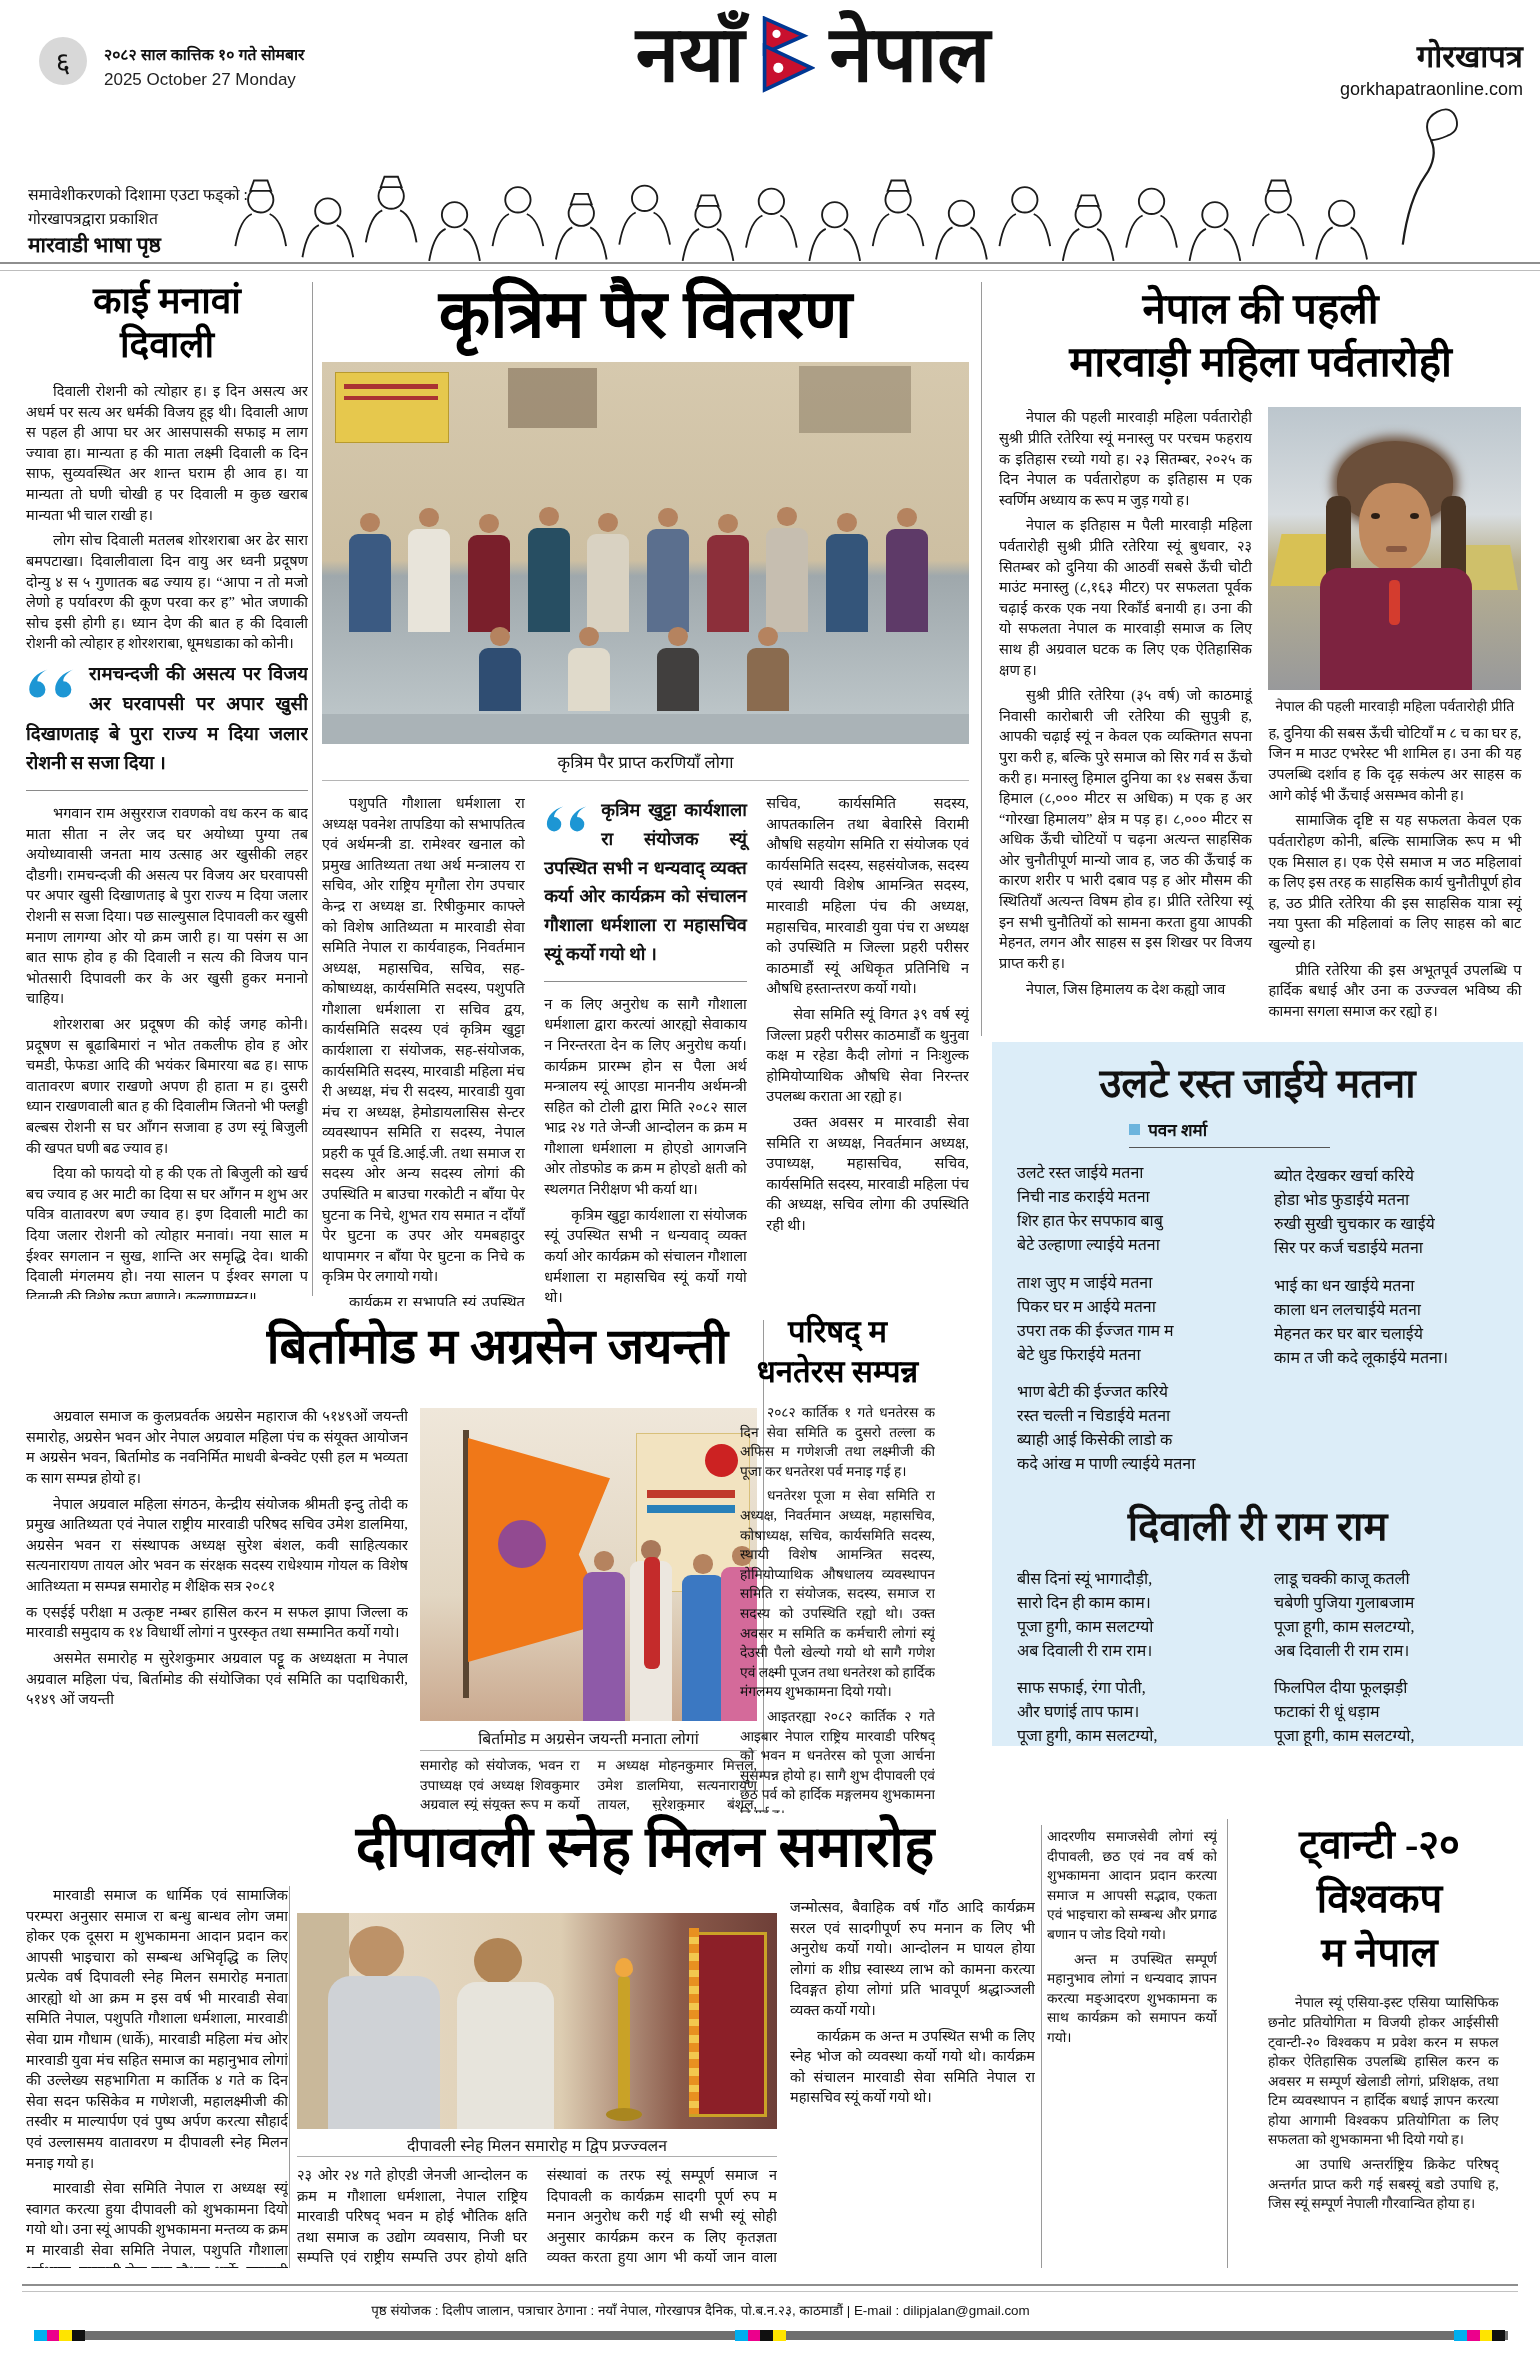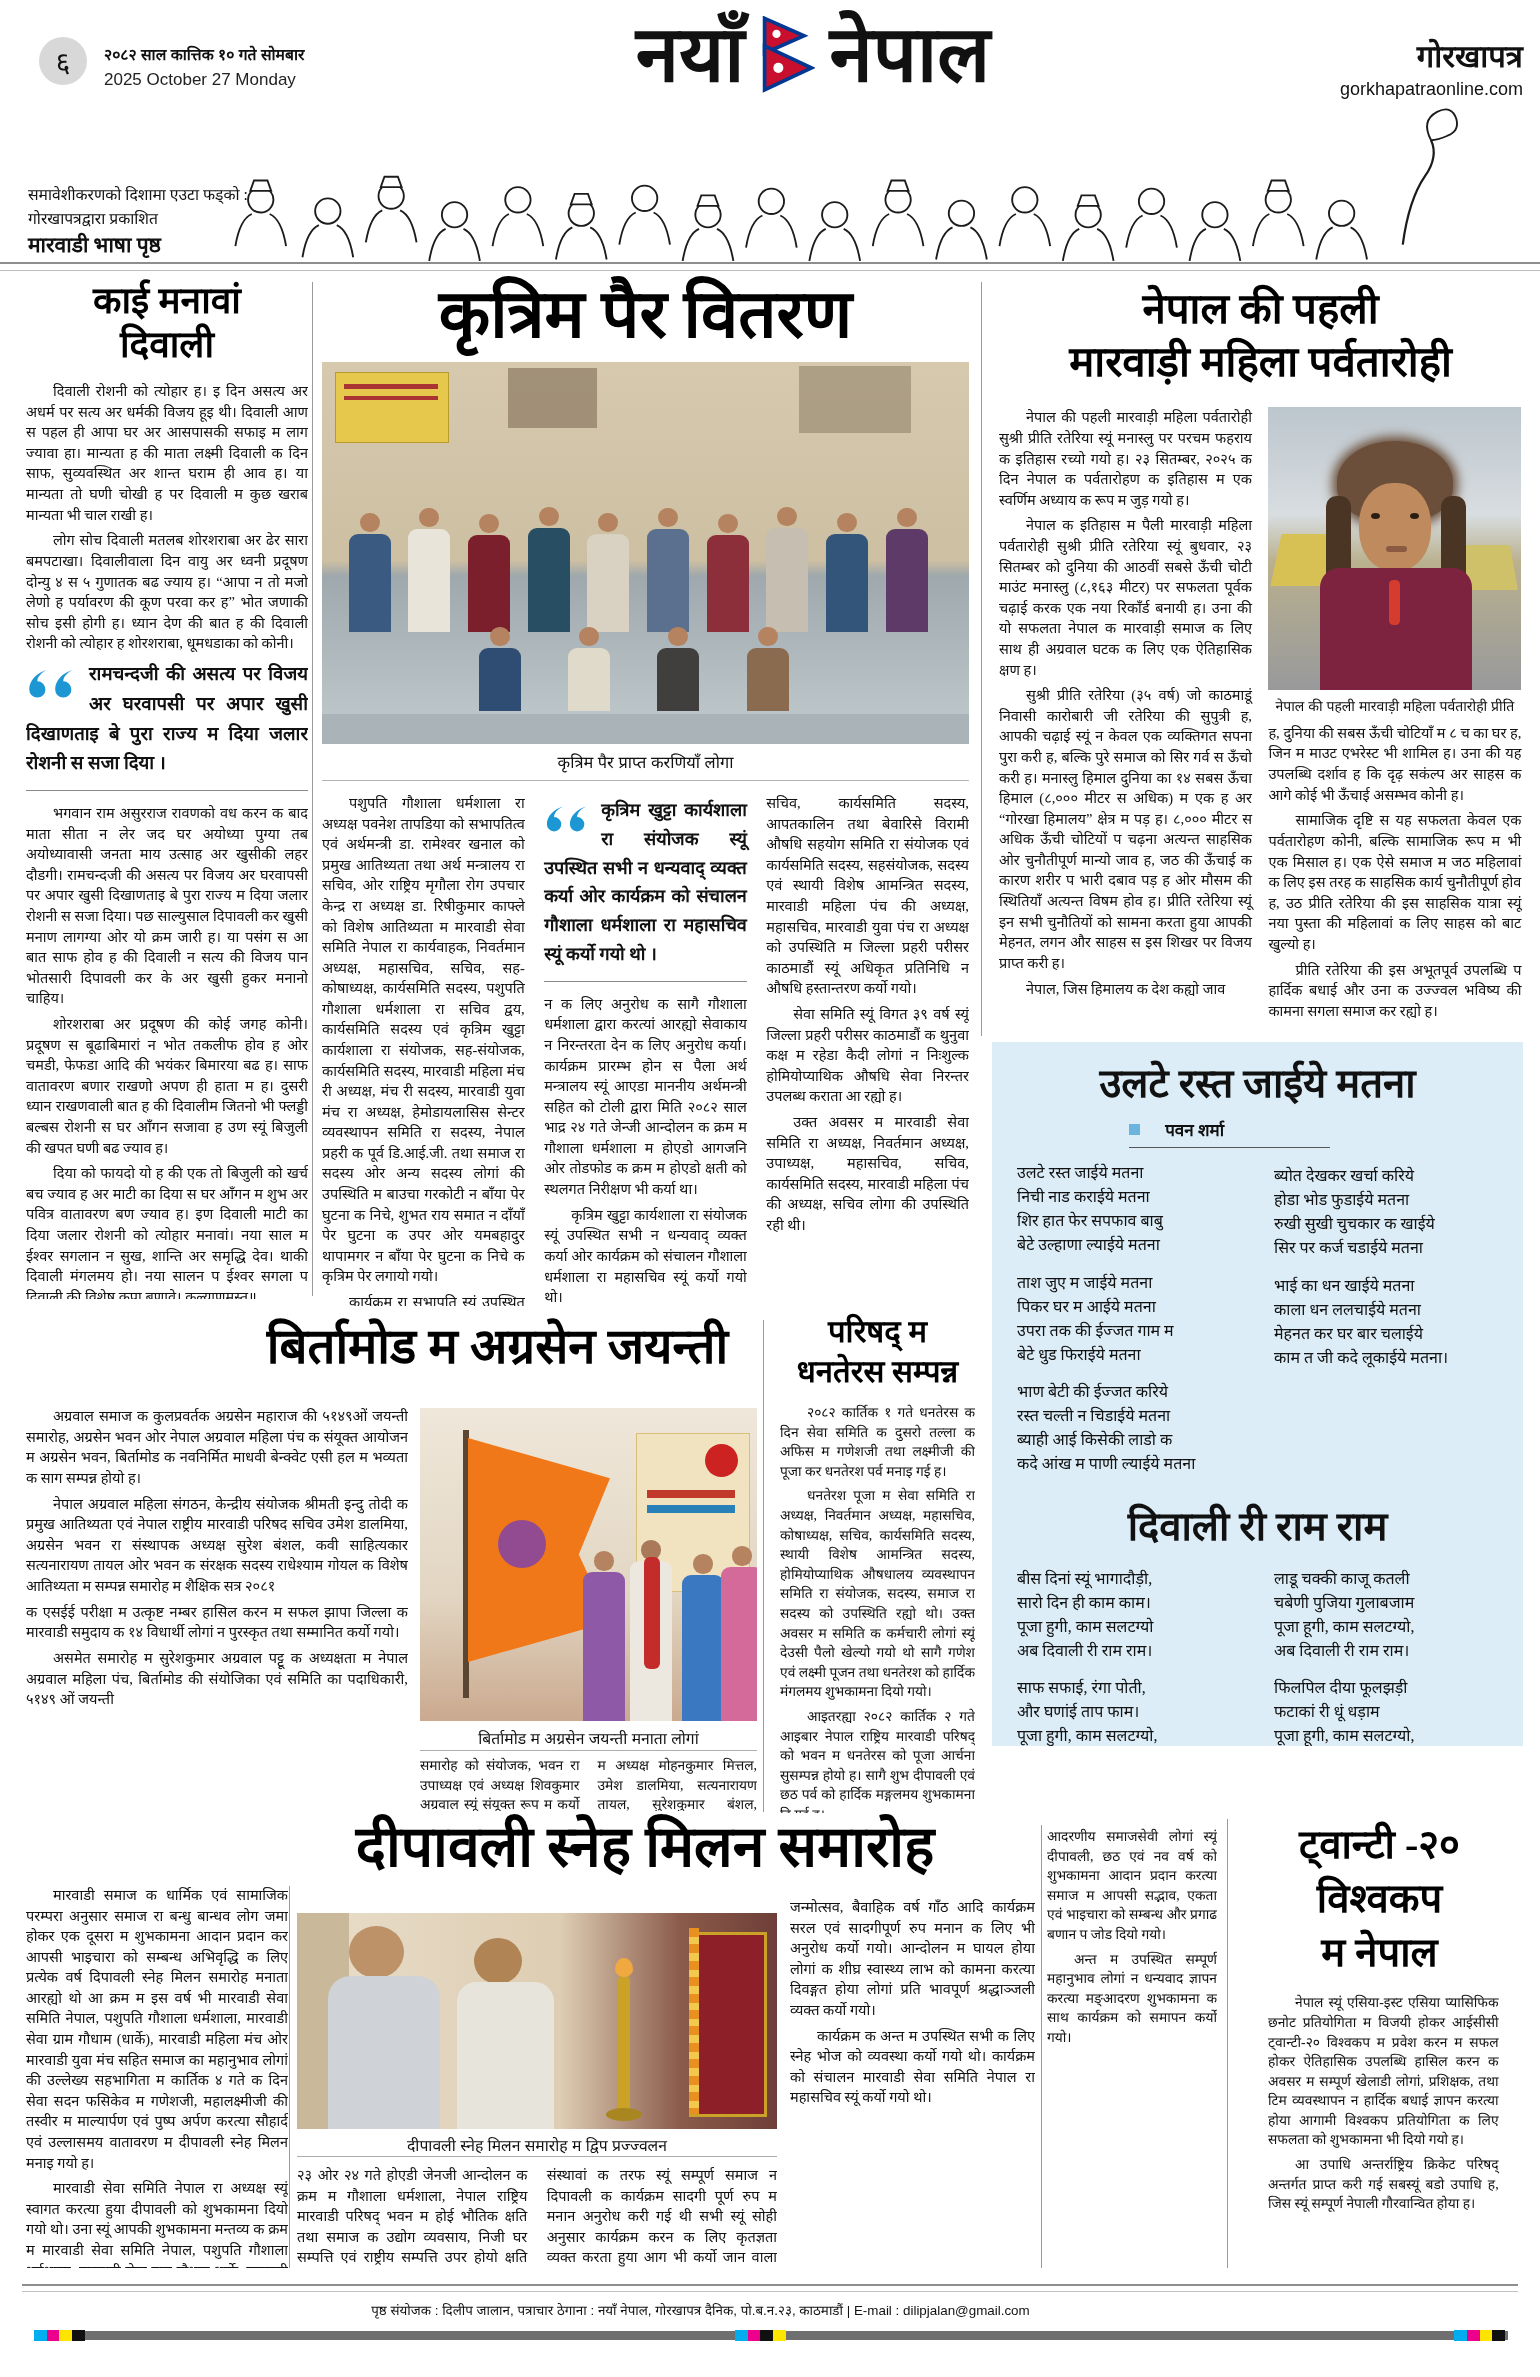--- a/index.html
+++ b/index.html
@@ -13,21 +13,21 @@
   .cap{font-weight:normal;text-align:center;font-family:"Liberation Sans","DejaVu Sans",sans-serif}
   .vrule{position:absolute;width:0.7px;background:#9a9a9a}
   .hrule{position:absolute;height:0.7px;background:#adadad}
   .pq-wrap{border-bottom:1.5px solid #8a8a8a;padding-bottom:12px;margin:3px 0 12px}
   .pq{font-size:18.6px;font-weight:bold;line-height:1.6;text-align:justify}
   .qi{float:left;width:54px;height:33px;margin:7.5px 9px 0 0}
   .cols{display:flex}
   .flowbox{overflow:hidden}
   .poem-title{font-weight:bold;text-align:center;font-size:40px;line-height:1.15}
   .stanza{margin-bottom:13.4px;font-size:16px;line-height:1.5}
-  .byline{display:flex;align-items:center;gap:25px;font-weight:bold;font-size:17px;
+  .byline{display:flex;align-items:center;gap:8px;font-weight:bold;font-size:17px;
           border-bottom:1.5px solid #555;padding-bottom:6px;width:201px;margin:10.4px 0 13.4px 112px}
   .bsq{width:11.2px;height:11.2px;background:#6cb4dd;display:inline-block}
   .photo{position:absolute;overflow:hidden}
   .fig{position:absolute;display:flex;flex-direction:column;align-items:center}
   .fh{width:19.4px;height:19.4px;border-radius:50%;background:#b5835f}
   .fb{width:42px;border-radius:9px 9px 0 0;margin-top:1.5px}
   .footer-bar{position:absolute;background:#6f6f6f}
   .cmyk{position:absolute;top:-1.5px;display:flex}
   .cmyk span{width:12.7px;height:11.2px;display:inline-block}
   .c1{background:#00aeef}.c2{background:#ec008c}.c3{background:#ffe400}.c4{background:#101010}
@@ -346,21 +346,21 @@
   </div>
   <div class="cap abs" style="left:420px;top:1727px;width:337px;font-size:15.7px">बिर्तामोड म अग्रसेन जयन्ती मनाता लोगां</div>
   <div class="hrule" style="left:420px;top:1750px;width:337px"></div>
 
   <div class="abs cols flowbox" style="left:420px;top:1756px;width:337px;height:55px;gap:18px">
     <p class="bp sm noind" style="width:160px">समारोह को संयोजक, भवन रा उपाध्यक्ष एवं अध्यक्ष शिवकुमार अग्रवाल स्यूं संयूक्त रूप म कर्यो थो। समारोह म पधारेडा सम्पूर्ण अतिथि लोगां न सम्मान कर्यो गयो।</p>
     <p class="bp sm noind" style="width:160px">म अध्यक्ष मोहनकुमार मित्तल, उमेश डालमिया, सत्यनारायण तायल, सुरेशकुमार बंशल, राधेश्याम गोयल क साथ समाज का महानुभाव लोगां की उल्लेखनीय उपस्थिति रही।</p>
   </div>
   <div class="vrule" style="left:763px;top:1320px;height:492px"></div>
 
-  <div class="abs flowbox" style="left:780px;top:1312px;width:195px;height:501px">
+  <div class="abs flowbox" style="left:740px;top:1312px;width:195px;height:501px">
     <div class="art-title" style="font-size:31px;line-height:1.3">
       <div>परिषद् म</div>
       <div>धनतेरस सम्पन्न</div>
     </div>
     <div style="margin-top:10.4px">
       <p class="bp sm">२०८२ कार्तिक १ गते धनतेरस क दिन सेवा समिति क दुसरो तल्ला क अफिस म गणेशजी तथा लक्ष्मीजी की पूजा कर धनतेरश पर्व मनाइ गई ह।</p>
       <p class="bp sm">धनतेरश पूजा म सेवा समिति रा अध्यक्ष, निवर्तमान अध्यक्ष, महासचिव, कोषाध्यक्ष, सचिव, कार्यसमिति सदस्य, स्थायी विशेष आमन्त्रित सदस्य, होमियोप्याथिक औषधालय व्यवस्थापन समिति रा संयोजक, सदस्य, समाज रा सदस्य को उपस्थिति रह्यो थो। उक्त अवसर म समिति क कर्मचारी लोगां स्यूं देउसी पैलो खेल्यो गयो थो सागै गणेश एवं लक्ष्मी पूजन तथा धनतेरश को हार्दिक मंगलमय शुभकामना दियो गयो।</p>
       <p class="bp sm">आइतरह्या २०८२ कार्तिक २ गते आइबार नेपाल राष्ट्रिय मारवाडी परिषद् को भवन म धनतेरस को पूजा आर्चना सुसम्पन्न होयो ह। सागै शुभ दीपावली एवं छठ पर्व को हार्दिक मङ्गलमय शुभकामना दि गई ह।</p>
     </div>
   </div>

